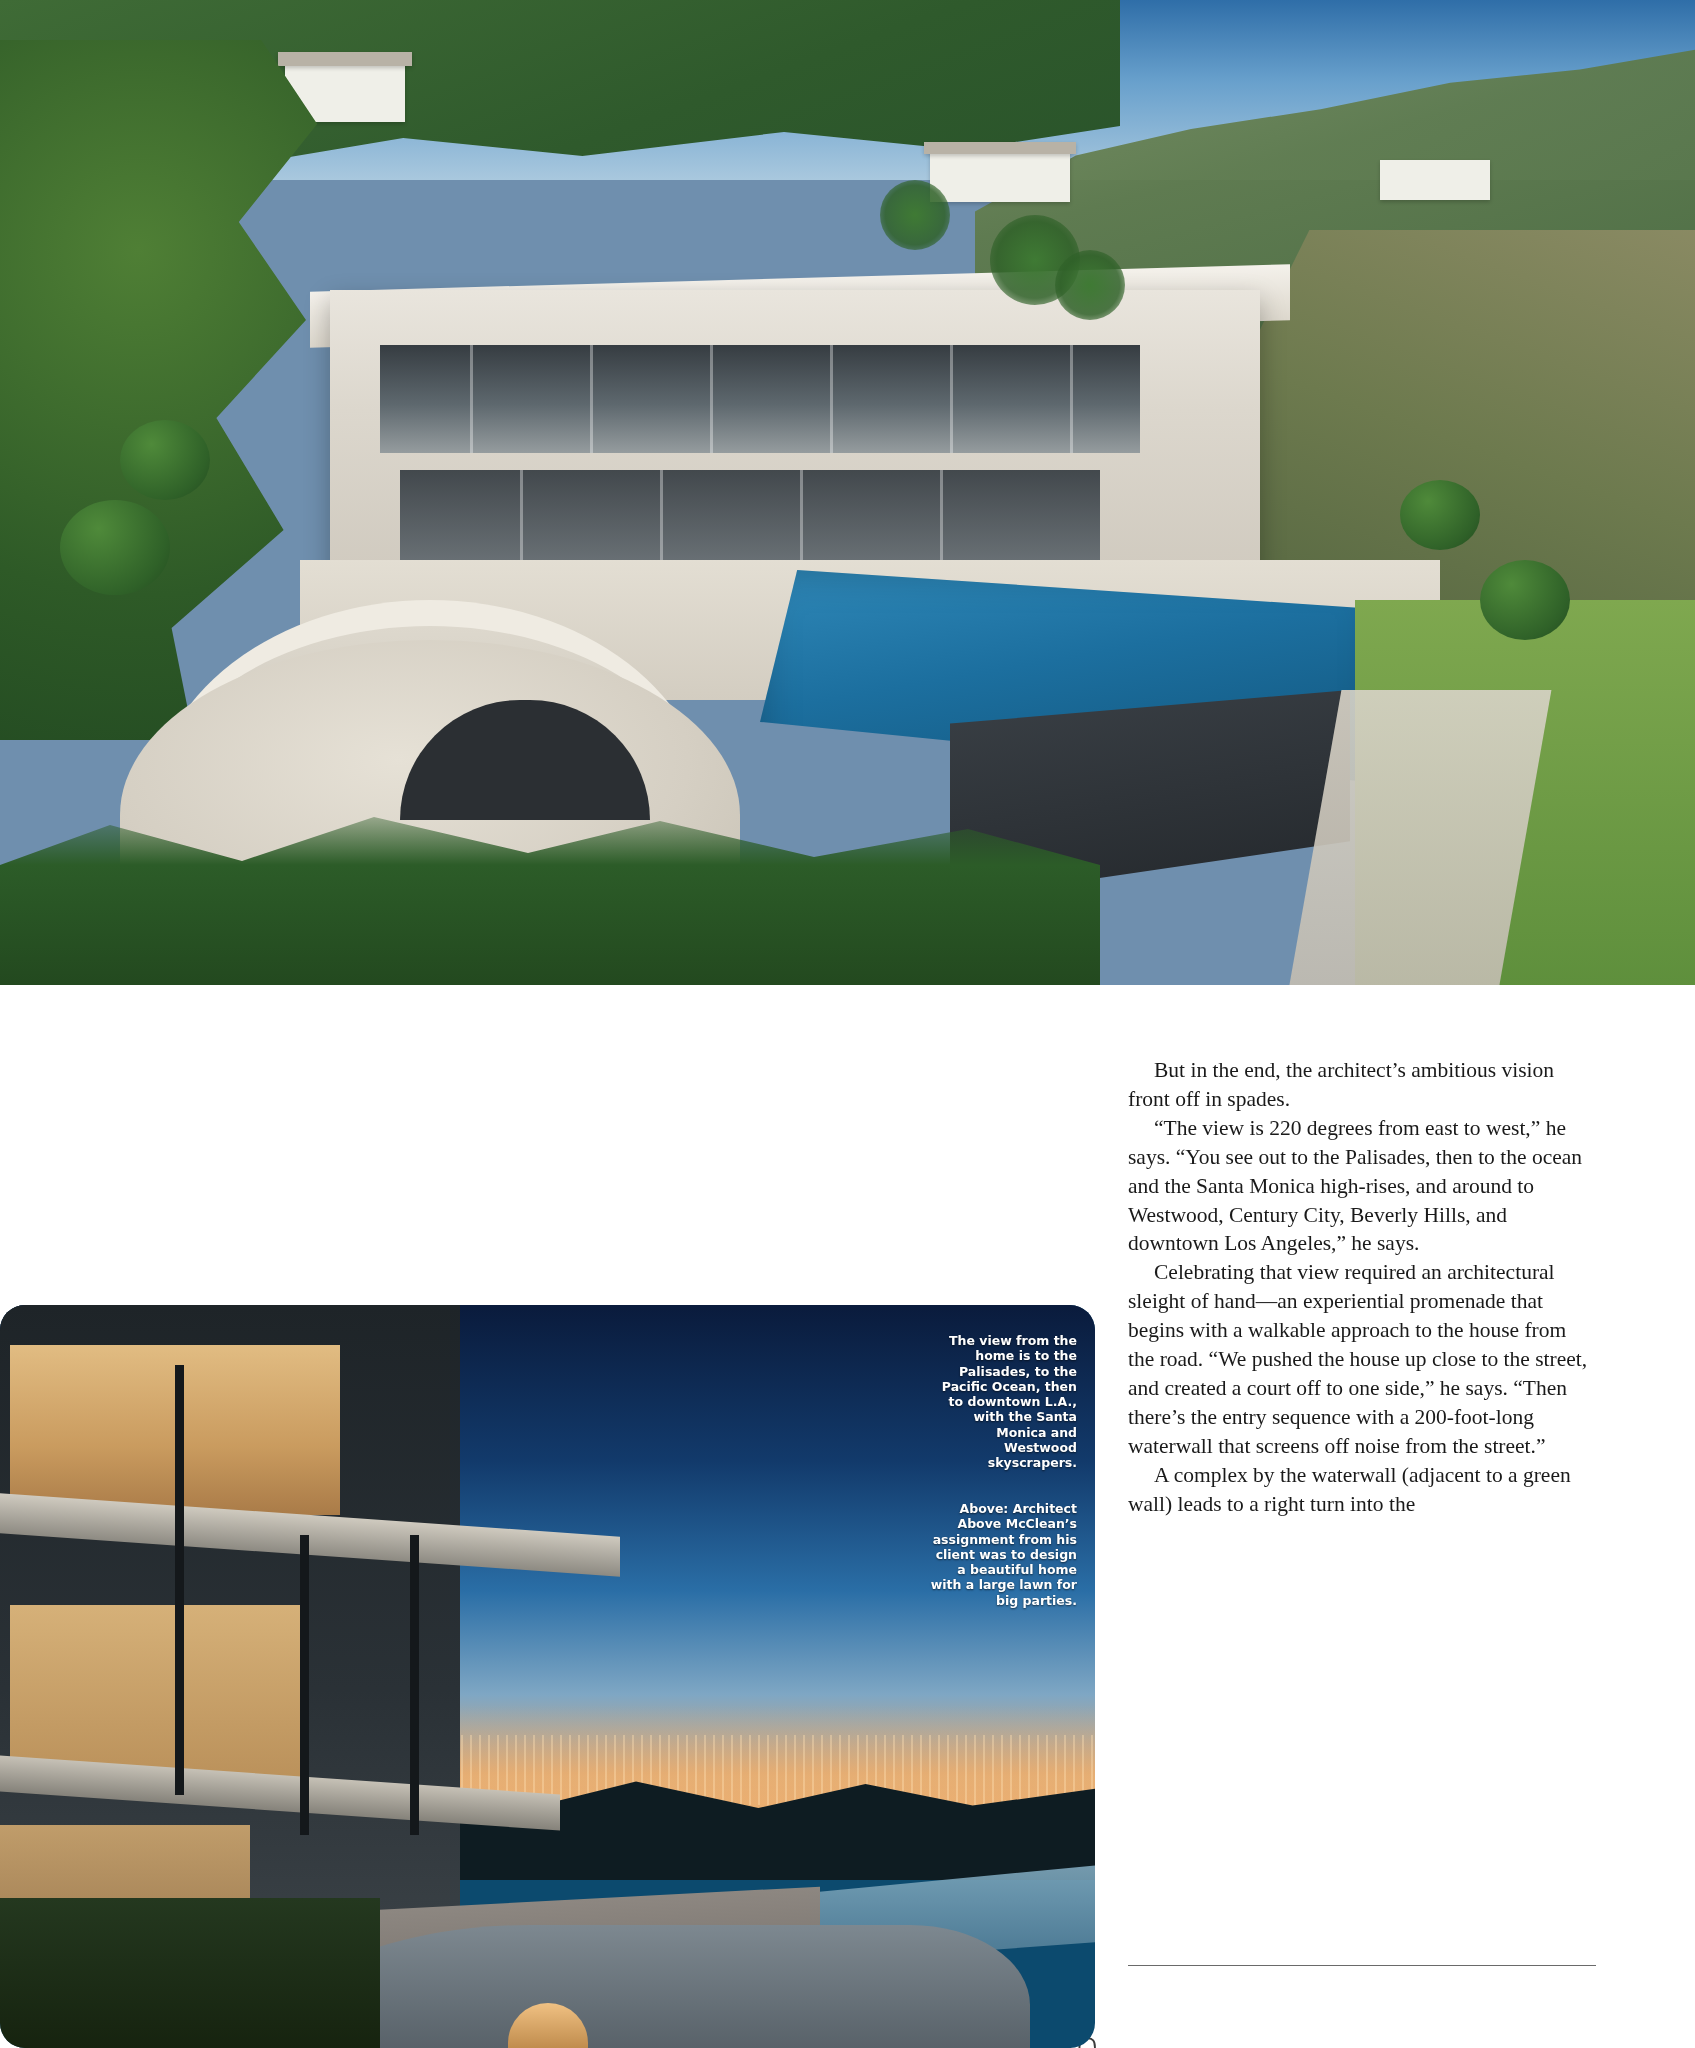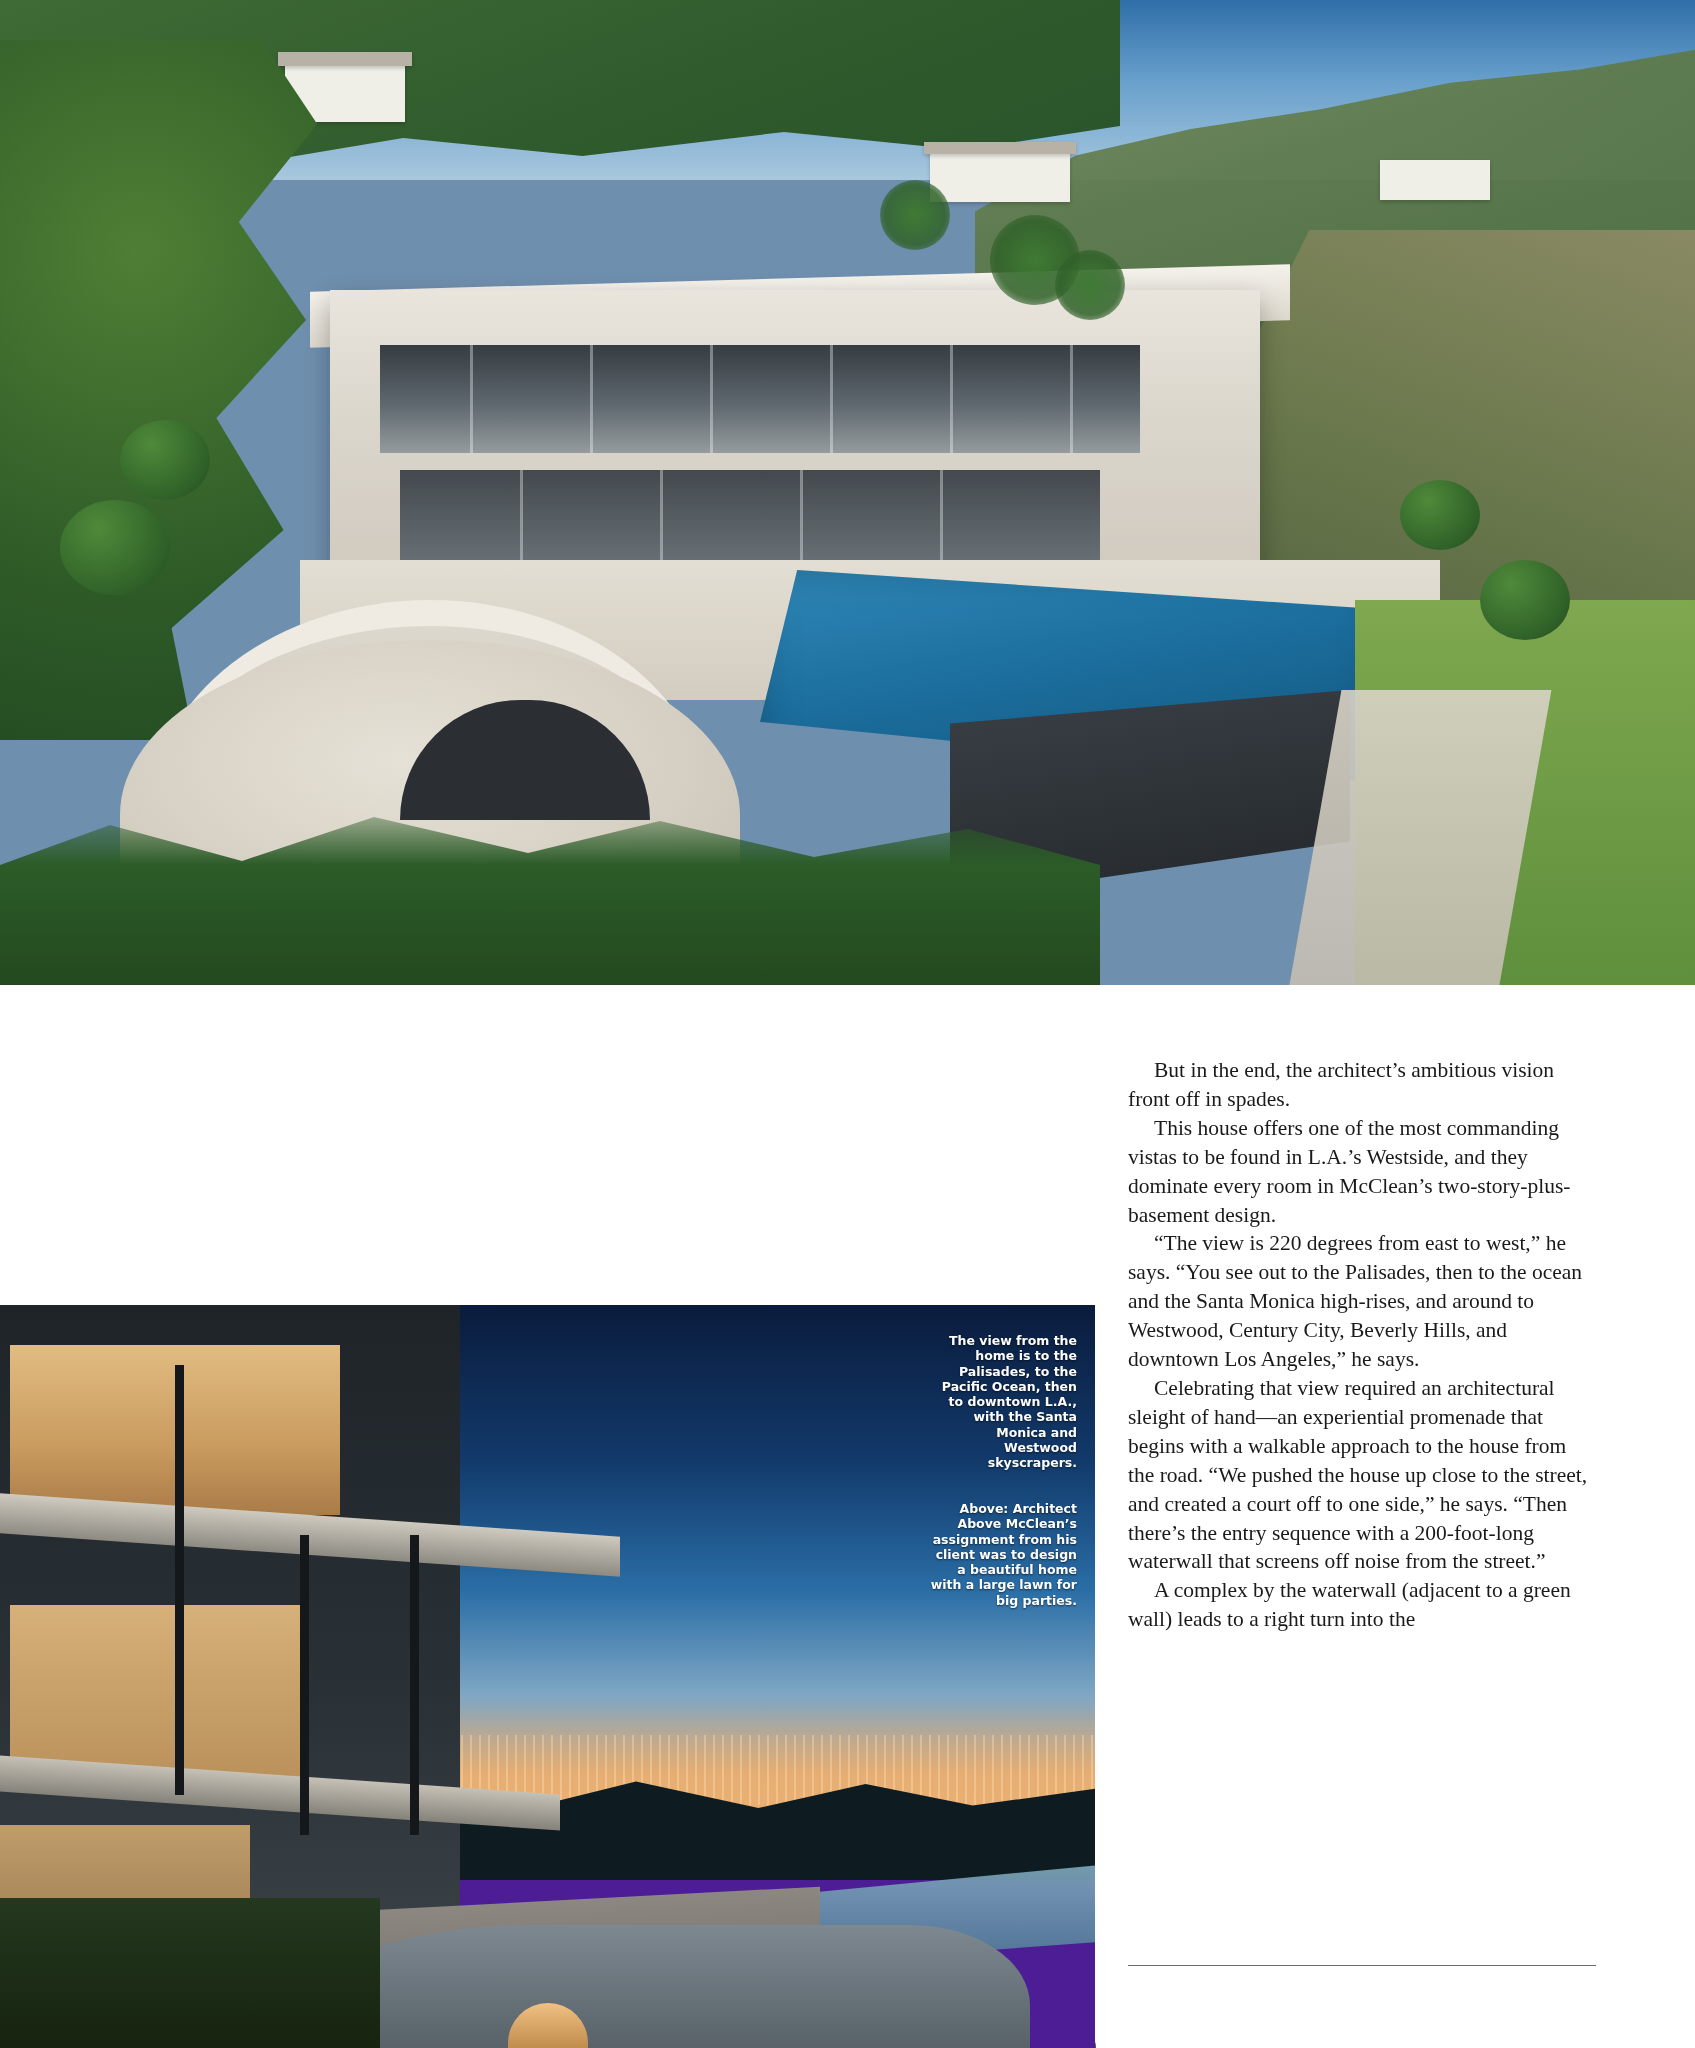--- a/index.html
+++ b/index.html
@@ -180,21 +180,22 @@
   }
 
   
   .photo2 {
     position: absolute;
     left: 0;
     top: 1305px;
     width: 1095px;
     height: 743px;
     overflow: hidden;
-    background: #4c1d95;
+    background: #0c4a6e;
+    border-radius: 25px;
   }
   .photo2 .duskSky {
     position: absolute;
     left: 0; top: 0; width: 100%; height: 520px;
     background: linear-gradient(180deg, #0a1b3c 0%, #123a6b 30%, #2a6ea6 55%, #7fa7c4 75%, #d8a271 90%, #e8b177 100%);
   }
   .photo2 .cityGlow {
     position: absolute;
     left: 380px; top: 400px; width: 715px; height: 120px;
     background: linear-gradient(180deg, rgba(255,200,140,.0) 0%, rgba(255,196,120,.35) 60%, rgba(255,170,90,.25) 100%);
@@ -410,18 +411,17 @@
   <div class="doorGlow"></div>
   <div class="pavers"></div>
   <div class="grassFG"></div>
 
   <div class="caption c1">The view from the home is to the Palisades, to the Pacific Ocean, then to downtown L.A., with the Santa Monica and Westwood skyscrapers.</div>
   <div class="caption c2">Above: Architect Above McClean’s assignment from his client was to design a beautiful home with a large lawn for big parties.</div>
 </div>
 
 <div class="bodycol">
   <p>But in the end, the architect’s ambitious vision front off in spades.</p>
-  <p>This house offers one of the most commanding vistas to be found in L.A.’s Westside, and they dominate every room in McClean’s two-story-plus-basement design.</p>
   <p>“The view is 220 degrees from east to west,” he says. “You see out to the Palisades, then to the ocean and the Santa Monica high-rises, and around to Westwood, Century City, Beverly Hills, and downtown Los Angeles,” he says.</p>
   <p>Celebrating that view required an architectural sleight of hand—an experiential promenade that begins with a walkable approach to the house from the road. “We pushed the house up close to the street, and created a court off to one side,” he says. “Then there’s the entry sequence with a 200-foot-long waterwall that screens off noise from the street.”</p>
   <p>A complex by the waterwall (adjacent to a green wall) leads to a right turn into the</p>
 </div>
 <div class="rule"></div>
 
 </body></html>

